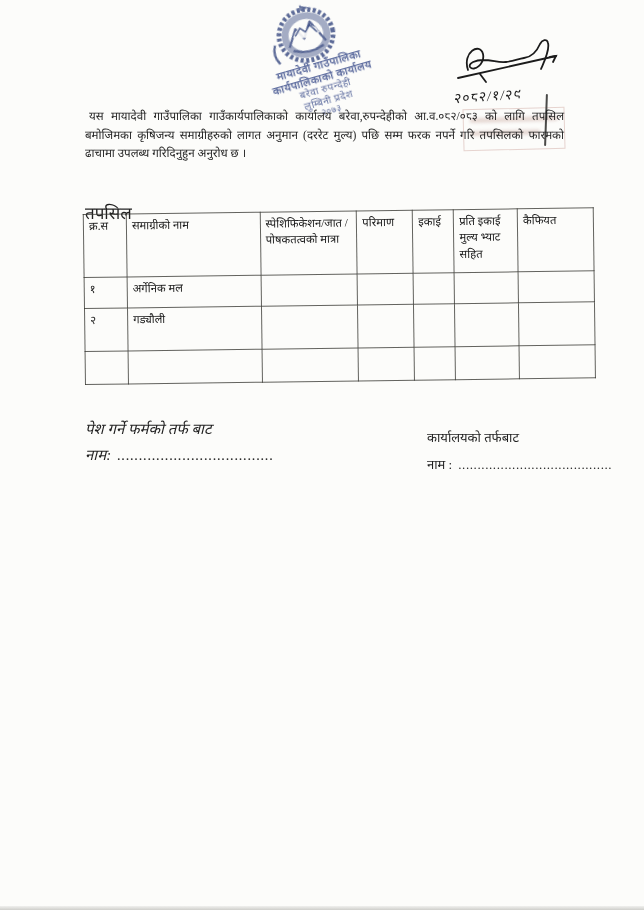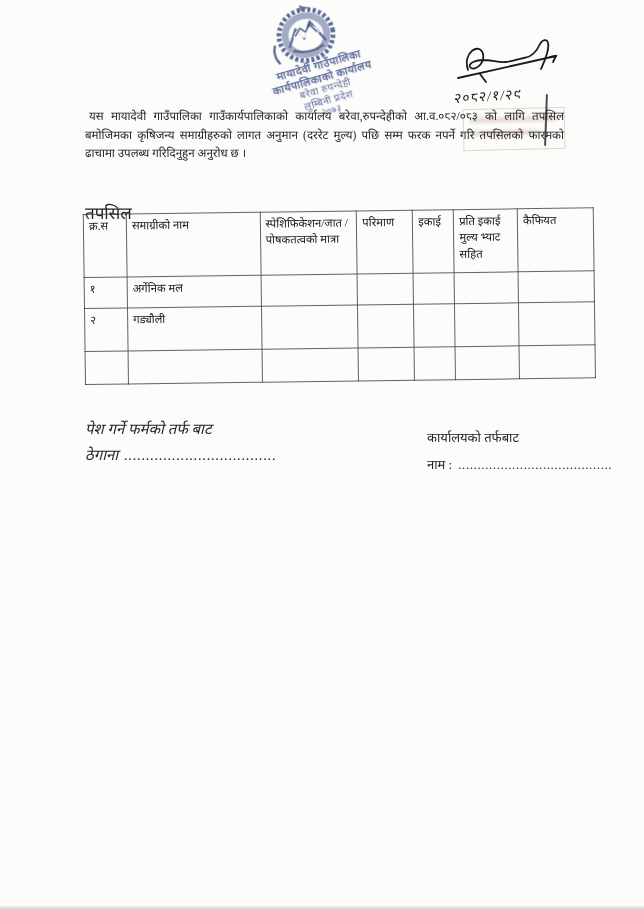--- a/index.html
+++ b/index.html
@@ -197,21 +197,21 @@
       <td></td>
       <td></td>
       <td></td>
     </tr>
   </tbody>
     </table>
 
   <div class="firm-block">
     <div class="blk-title">पेश गर्ने फर्मको तर्फ बाट</div>
     <div class="field">
-      <span class="lbl">ठेगाना</span><span class="dots">...................................</span>
+      <span class="lbl">नाम:</span><span class="dots">....................................</span>
     </div>
   </div>
 
   <div class="office-block">
     <div class="blk-title">कार्यालयको तर्फबाट</div>
     <div class="field">
       <span class="lbl">नाम :</span><span class="dots">........................................</span>
     </div>
   </div>
 

